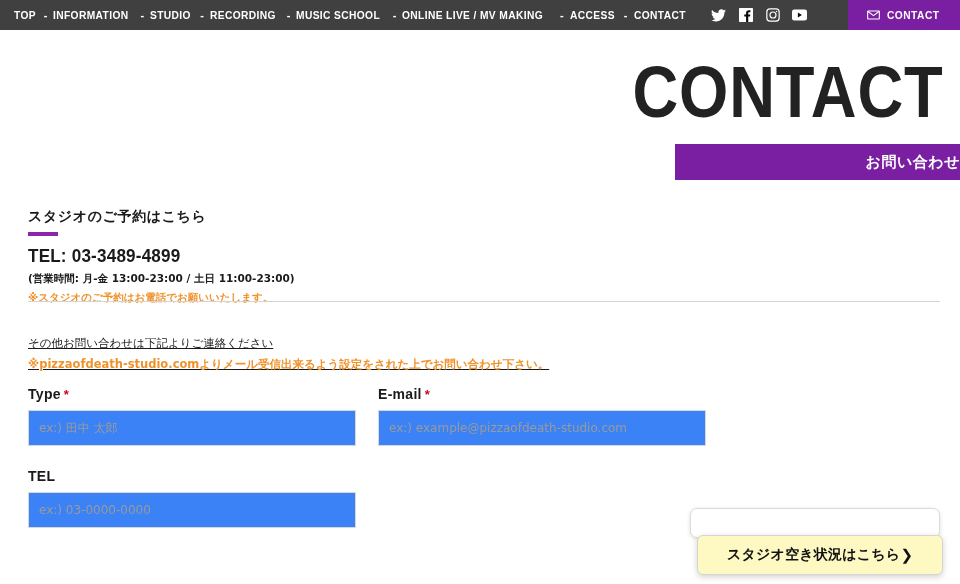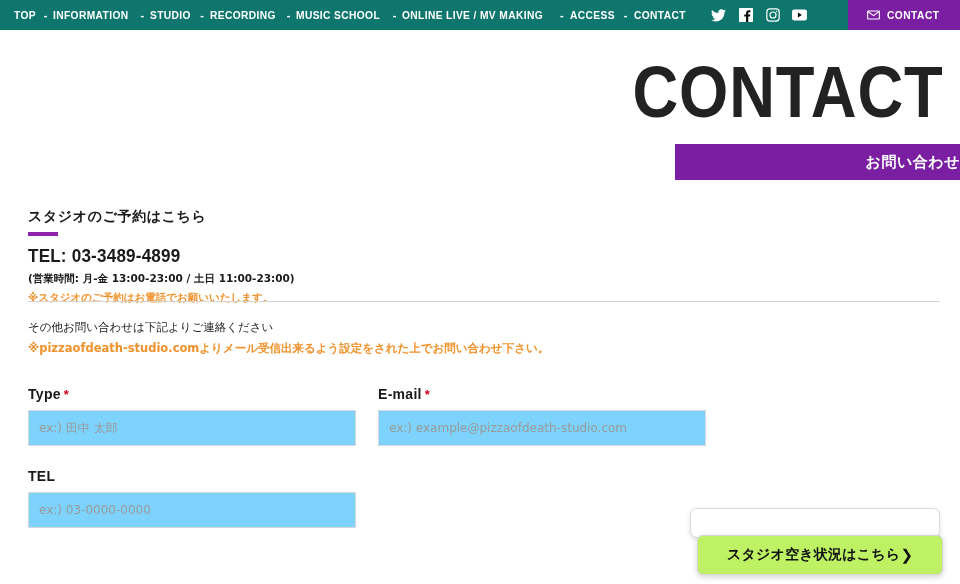--- a/index.html
+++ b/index.html
@@ -12,21 +12,21 @@
     font-family: "Liberation Sans", "DejaVu Sans", sans-serif;
     color: #1a1a1a;
   }
 
   
   #topbar {
     position: absolute;
     top: 0; left: 0;
     width: 960px;
     height: 30px;
-    background: #0f766e;
+    background: #404040;
     display: flex;
     align-items: center;
   }
 
   #nav-menu {
     display: flex;
     align-items: center;
     margin-left: 14px;
     gap: 0px;
   }
@@ -176,22 +176,23 @@
     top: 301px;
     left: 28px;
     width: 912px;
     height: 1px;
     background: #d4d4d4;
   }
 
   
   #other-contact {
     position: absolute;
-    top: 320px;
+    top: 336px;
     left: 28px;
+    text-decoration: underline;
   }
   #oc-line1 {
     font-size: 11.5px;
     color: #1a1a1a;
     font-family: "DejaVu Sans", sans-serif;
   }
   #oc-line2 {
     margin-top: 6px;
     font-size: 11.5px;
     font-weight: 700;
@@ -226,21 +227,21 @@
   .req {
     color: #d0021b;
     font-size: 13px;
     margin-left: 3px;
   }
 
   .text-input {
     width: 100%;
     height: 36px;
     border: 1px solid #d8d8d8;
-    background: #7dd3fc;
+    background: #3b82f6;
     padding: 0 10px;
     font-size: 12px;
     color: #333;
     font-family: "DejaVu Sans", sans-serif;
     outline: none;
   }
   .text-input::placeholder { color: #9a9a9a; }
 
   .select-wrap {
     position: relative;
@@ -284,21 +285,21 @@
     border: 1px solid #dcdcdc;
     border-radius: 7px;
     box-shadow: 0 1px 4px rgba(0,0,0,0.13);
   }
   #float-availability {
     position: absolute;
     left: 697px;
     top: 535px;
     width: 246px;
     height: 40px;
-    background: #bef264;
+    background: #fef9c3;
     border: 1px solid #d5d5d5;
     border-radius: 6px;
     box-shadow: 0 2px 6px rgba(0,0,0,0.18);
     display: flex;
     align-items: center;
     justify-content: center;
     cursor: pointer;
   }
   #float-availability .fa-label {
     font-size: 14px;

